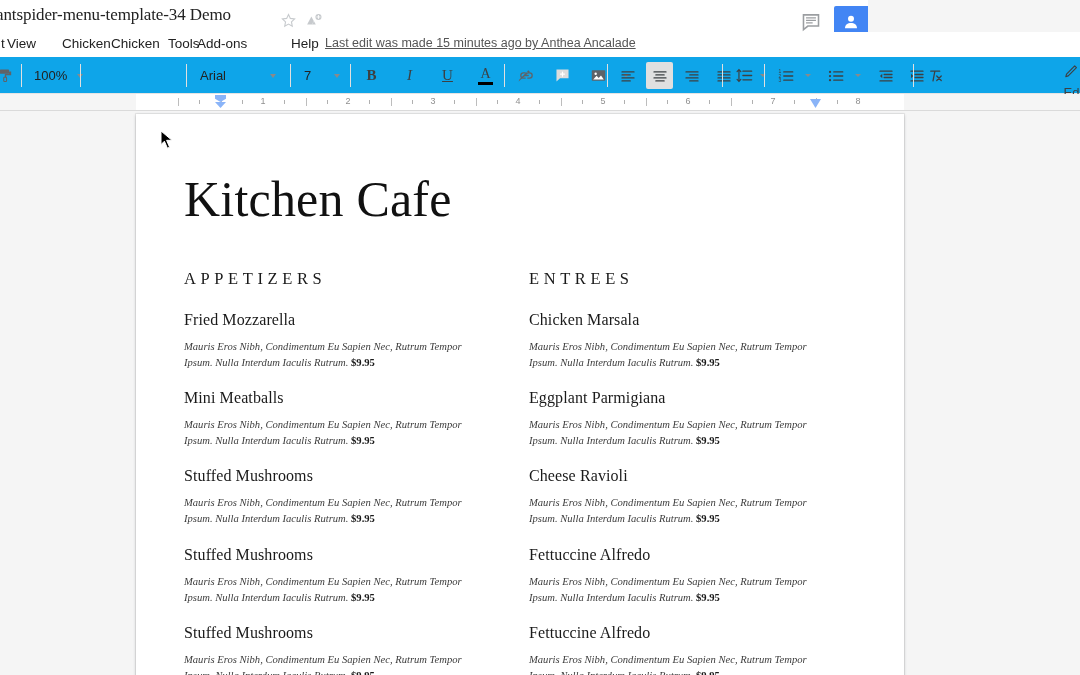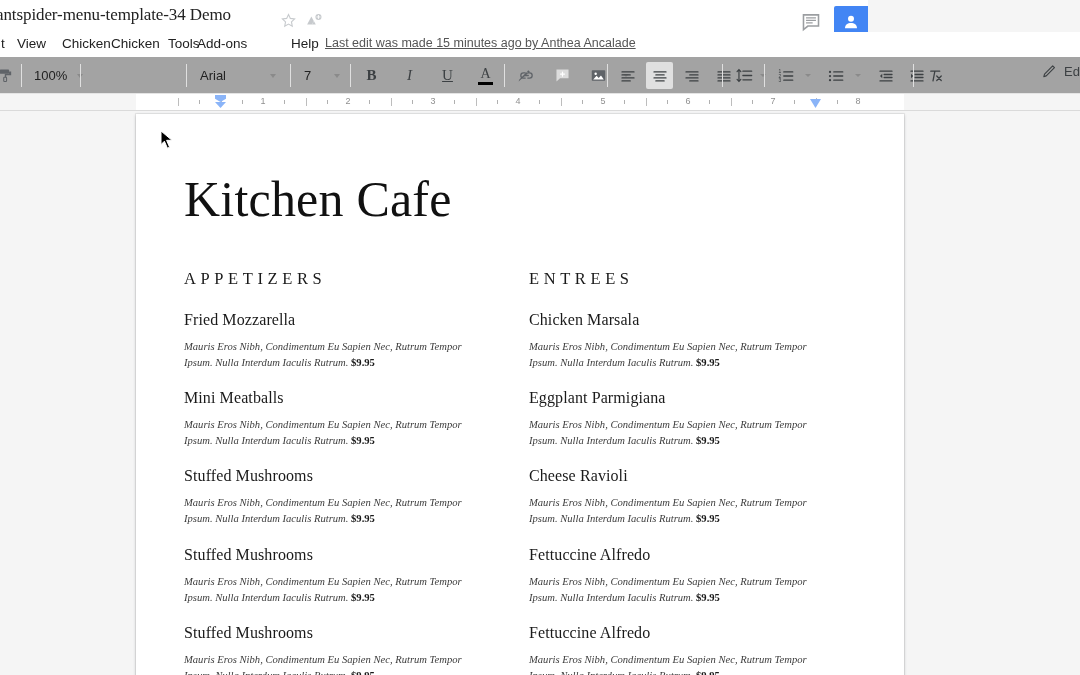--- a/index.html
+++ b/index.html
@@ -57,21 +57,21 @@
   }
   .lastedit {
     position: absolute; top: 4px; left: 325px;
     font-size: 12.5px; color: #555555;
     text-decoration: underline; white-space: nowrap;
   }
 
   
   .toolbar {
     position: absolute; left: 0; top: 57px; width: 1080px; height: 37px;
-    background: #a3a3a3; border-bottom: 1px solid #e4e4e4;
+    background: #0ea5e9; border-bottom: 1px solid #e4e4e4;
   }
   .tb { position: absolute; top: 0; height: 37px; display: flex; align-items: center; }
   .tb-sep {
     position: absolute; top: 7px; width: 1px; height: 23px; background: #e0e0e0;
   }
   .tb-btn {
     height: 27px; min-width: 27px;
     display: flex; align-items: center; justify-content: center;
     border-radius: 2px; color: #444746; font-size: 13px;
   }
@@ -89,22 +89,22 @@
     border-top: 4px solid #8a8a8a;
   }
   .mini-caret {
     width: 0; height: 0; margin-left: 2px;
     border-left: 3px solid transparent;
     border-right: 3px solid transparent;
     border-top: 3.5px solid #8a8a8a;
   }
   #editmode {
     position: absolute; right: 0; top: 5px;
-    display: flex; align-items: flex-end; gap: 6px;
-    font-size: 13px; color: #3c4043; white-space: nowrap;
+    display: flex; align-items: center; gap: 6px;
+    font-size: 13px; color: #3c4043; white-space: nowrap; flex-direction: column;
   }
 
   
   .rulerwrap {
     position: absolute; left: 0; top: 94px; width: 1080px; height: 17px;
     background: #f5f5f5; border-bottom: 1px solid #dadada;
   }
   .ruler {
     position: absolute; left: 136px; top: 0; width: 768px; height: 16px;
     background: #ffffff;
@@ -211,21 +211,21 @@
         <svg viewBox="0 0 24 24">
           <circle cx="12" cy="8" r="3.6"></circle>
           <path d="M4.8 19.4c0-3.9 3.2-6.2 7.2-6.2s7.2 2.3 7.2 6.2z"></path>
         </svg>
       </div>
     </div>
   </div>
 
   <div class="menubar">
     <div class="menu-item" style="left:-4px">t</div>
-    <div class="menu-item" style="left:12px">View</div>
+    <div class="menu-item" style="left:2px">View</div>
     <div class="menu-item" style="left:57px">Chicken</div>
     <div class="menu-item" style="left:106px">Chicken</div>
     <div class="menu-item" style="left:163px">Tools</div>
     <div class="menu-item" style="left:192px">Add-ons</div>
     <div class="menu-item" style="left:286px">Help</div>
     <div class="lastedit">Last edit was made 15 minutes ago by Anthea Ancalade</div>
   </div>
 
   <div class="toolbar">
 

